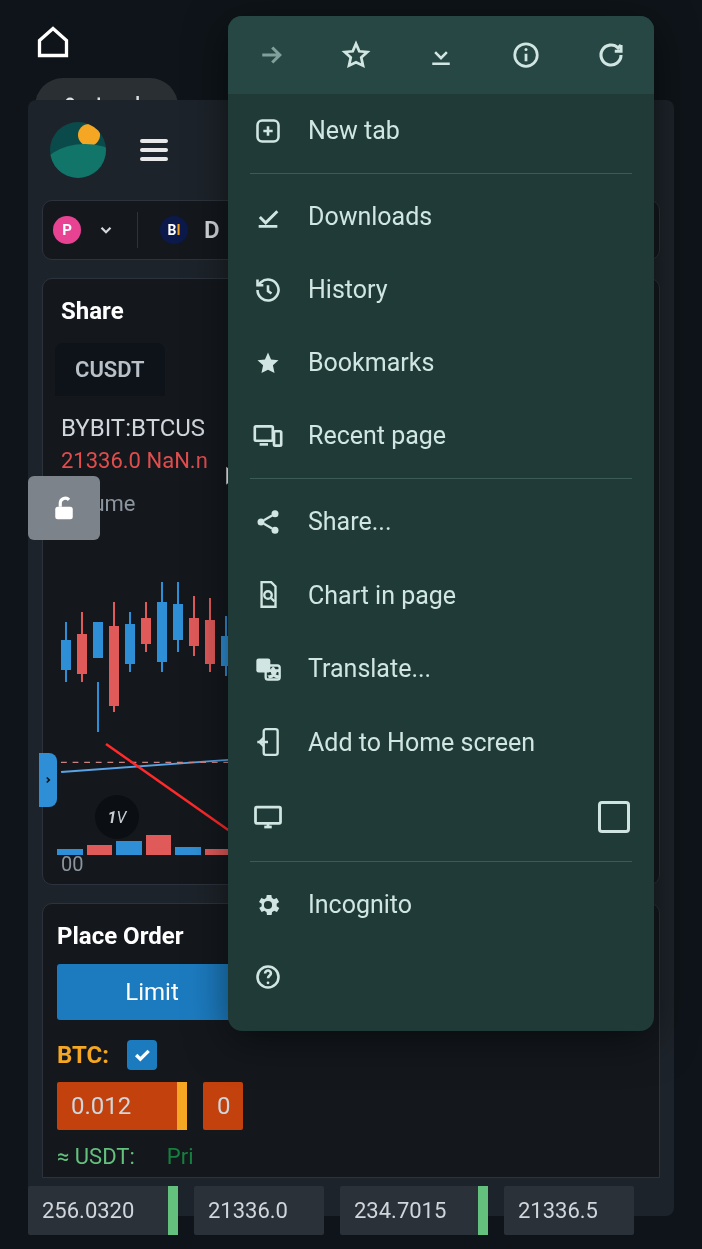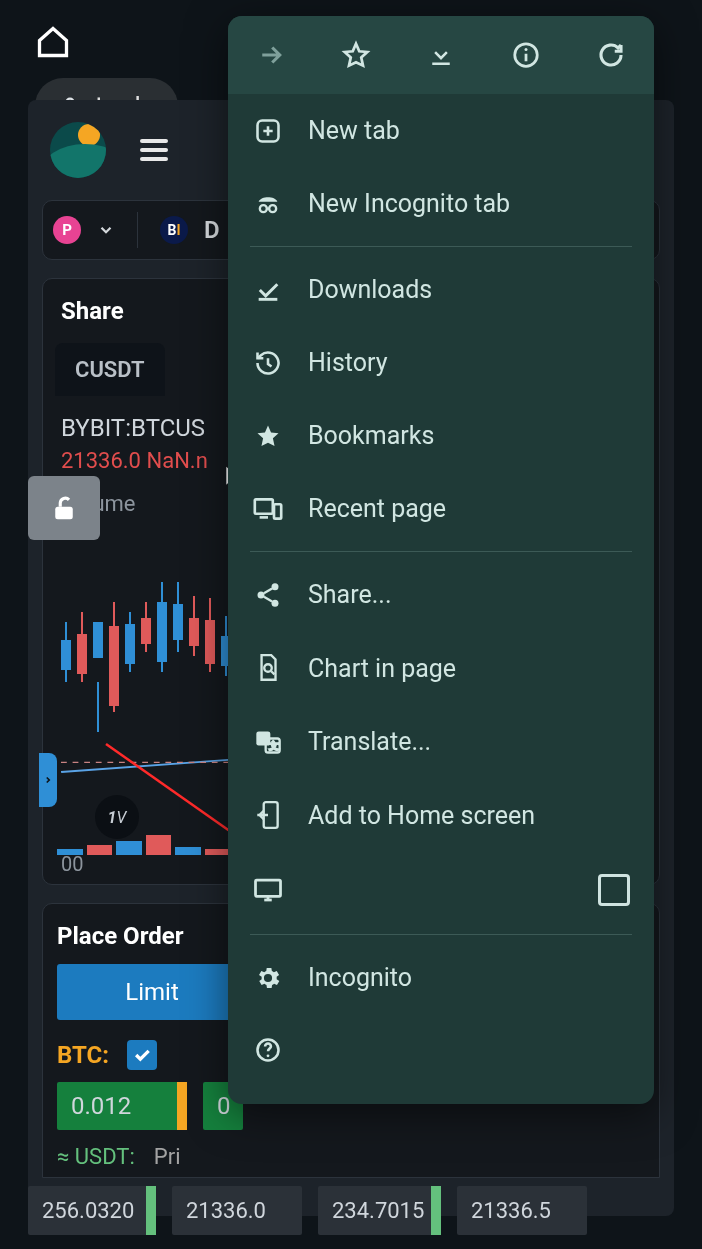--- a/index.html
+++ b/index.html
@@ -145,25 +145,25 @@
   }
   .order-title{font-size:24px;color:#fff;font-weight:700;margin-bottom:14px;}
   .limit-btn{
     background:#1c7bbf;color:#fff;font-size:24px;text-align:center;
     padding:14px 0;border-radius:3px;width:190px;
   }
   .row1{display:flex;align-items:center;gap:18px;margin-top:20px;}
   .btc-label{color:#f5a623;font-size:24px;font-weight:700;}
   .chk{width:30px;height:30px;background:#1c7bbf;border-radius:4px;display:flex;align-items:center;justify-content:center;color:#fff;}
   .num-inputs{display:flex;gap:16px;margin-top:12px;}
-  .num-box{background:#15803d;color:#d0d6dc;font-size:24px;padding:10px 14px;border-radius:2px;width:130px;position:relative;}
+  .num-box{background:#c2410c;color:#d0d6dc;font-size:24px;padding:10px 14px;border-radius:2px;width:130px;position:relative;}
   .num-box.orange::after{content:"";position:absolute;right:0;top:0;width:10px;height:100%;background:#f5a623;}
-  .row2{display:flex;gap:19px;margin-top:14px;font-size:22px;}
+  .row2{display:flex;gap:32px;margin-top:14px;font-size:22px;}
   .usdt-lbl{color:#64c07d;}
-  .price-lbl{color:#a3a3a3;}
+  .price-lbl{color:#15803d;}
 
   .bottom-numbers{
     position:absolute;left:28px;right:28px;bottom:14px;
     display:flex;gap:16px;
   }
   .bn{background:#2b3138;color:#d0d6dc;font-size:22px;padding:12px 14px;border-radius:2px;position:relative;}
   .bn.green::after{content:"";position:absolute;right:0;top:0;width:10px;height:100%;background:#64c07d;}
 
   .lock-tab{
     position:absolute;left:28px;top:476px;
@@ -378,23 +378,23 @@
 </div>
 
 <div class="lock-tab">
   <svg width="30" height="30" viewBox="0 0 24 24" fill="#fff">
       <rect x="5" y="11" width="14" height="10" rx="2"></rect>
       <path d="M9 11 V8 a4 4 0 0 1 7-2.5" fill="none" stroke="#fff" stroke-width="2.5"></path>
     </svg>
 </div>
 
 <div class="bottom-numbers">
-  <div class="bn green" style="width:128px">256.0320</div>
+  <div class="bn green" style="width:150px">256.0320</div>
   <div class="bn" style="width:130px">21336.0</div>
-  <div class="bn green" style="width:123px">234.7015</div>
+  <div class="bn green" style="width:148px">234.7015</div>
   <div class="bn" style="width:130px">21336.5</div>
 </div>
 
 <svg class="red-arrow" viewBox="0 0 220 170">
   <defs>
       <marker id="ah" markerWidth="10" markerHeight="10" refX="8" refY="3" orient="auto">
         <path d="M0,0 L9,3 L0,6 Z" fill="#ff2a2a"></path>
       </marker>
     </defs>
   <line x1="6" y1="6" x2="205" y2="146" stroke="#ff2a2a" stroke-width="2.5" marker-end="url(#ah)"></line>
@@ -441,31 +441,20 @@
   <div class="menu-item">
     <span class="ic">
         <svg width="28" height="28" viewBox="0 0 24 24" fill="none" stroke="#d1e6e2" stroke-width="2.2">
           <rect x="3" y="3" width="18" height="18" rx="4"></rect>
           <line x1="12" y1="8" x2="12" y2="16"></line>
           <line x1="8" y1="12" x2="16" y2="12"></line>
         </svg>
       </span>
     <span>New tab</span>
   </div>
-  <div class="menu-item">
-    <span class="ic">
-        <svg width="30" height="28" viewBox="0 0 24 24" fill="#d1e6e2">
-          <path d="M4 10c2-5 14-5 16 0H4z"></path>
-          <circle cx="8" cy="16" r="3" fill="none" stroke="#d1e6e2" stroke-width="2"></circle>
-          <circle cx="16" cy="16" r="3" fill="none" stroke="#d1e6e2" stroke-width="2"></circle>
-          <line x1="11" y1="16" x2="13" y2="16" stroke="#d1e6e2" stroke-width="2"></line>
-        </svg>
-      </span>
-    <span>New Incognito tab</span>
-  </div>
   <div class="menu-divider"></div>
 
   <div class="menu-item">
     <span class="ic">
         <svg width="28" height="28" viewBox="0 0 24 24" fill="none" stroke="#d1e6e2" stroke-width="2.5">
           <path d="M5 12l5 5L20 7"></path>
           <line x1="4" y1="20" x2="20" y2="20"></line>
         </svg>
       </span>
     <span>Downloads</span>

